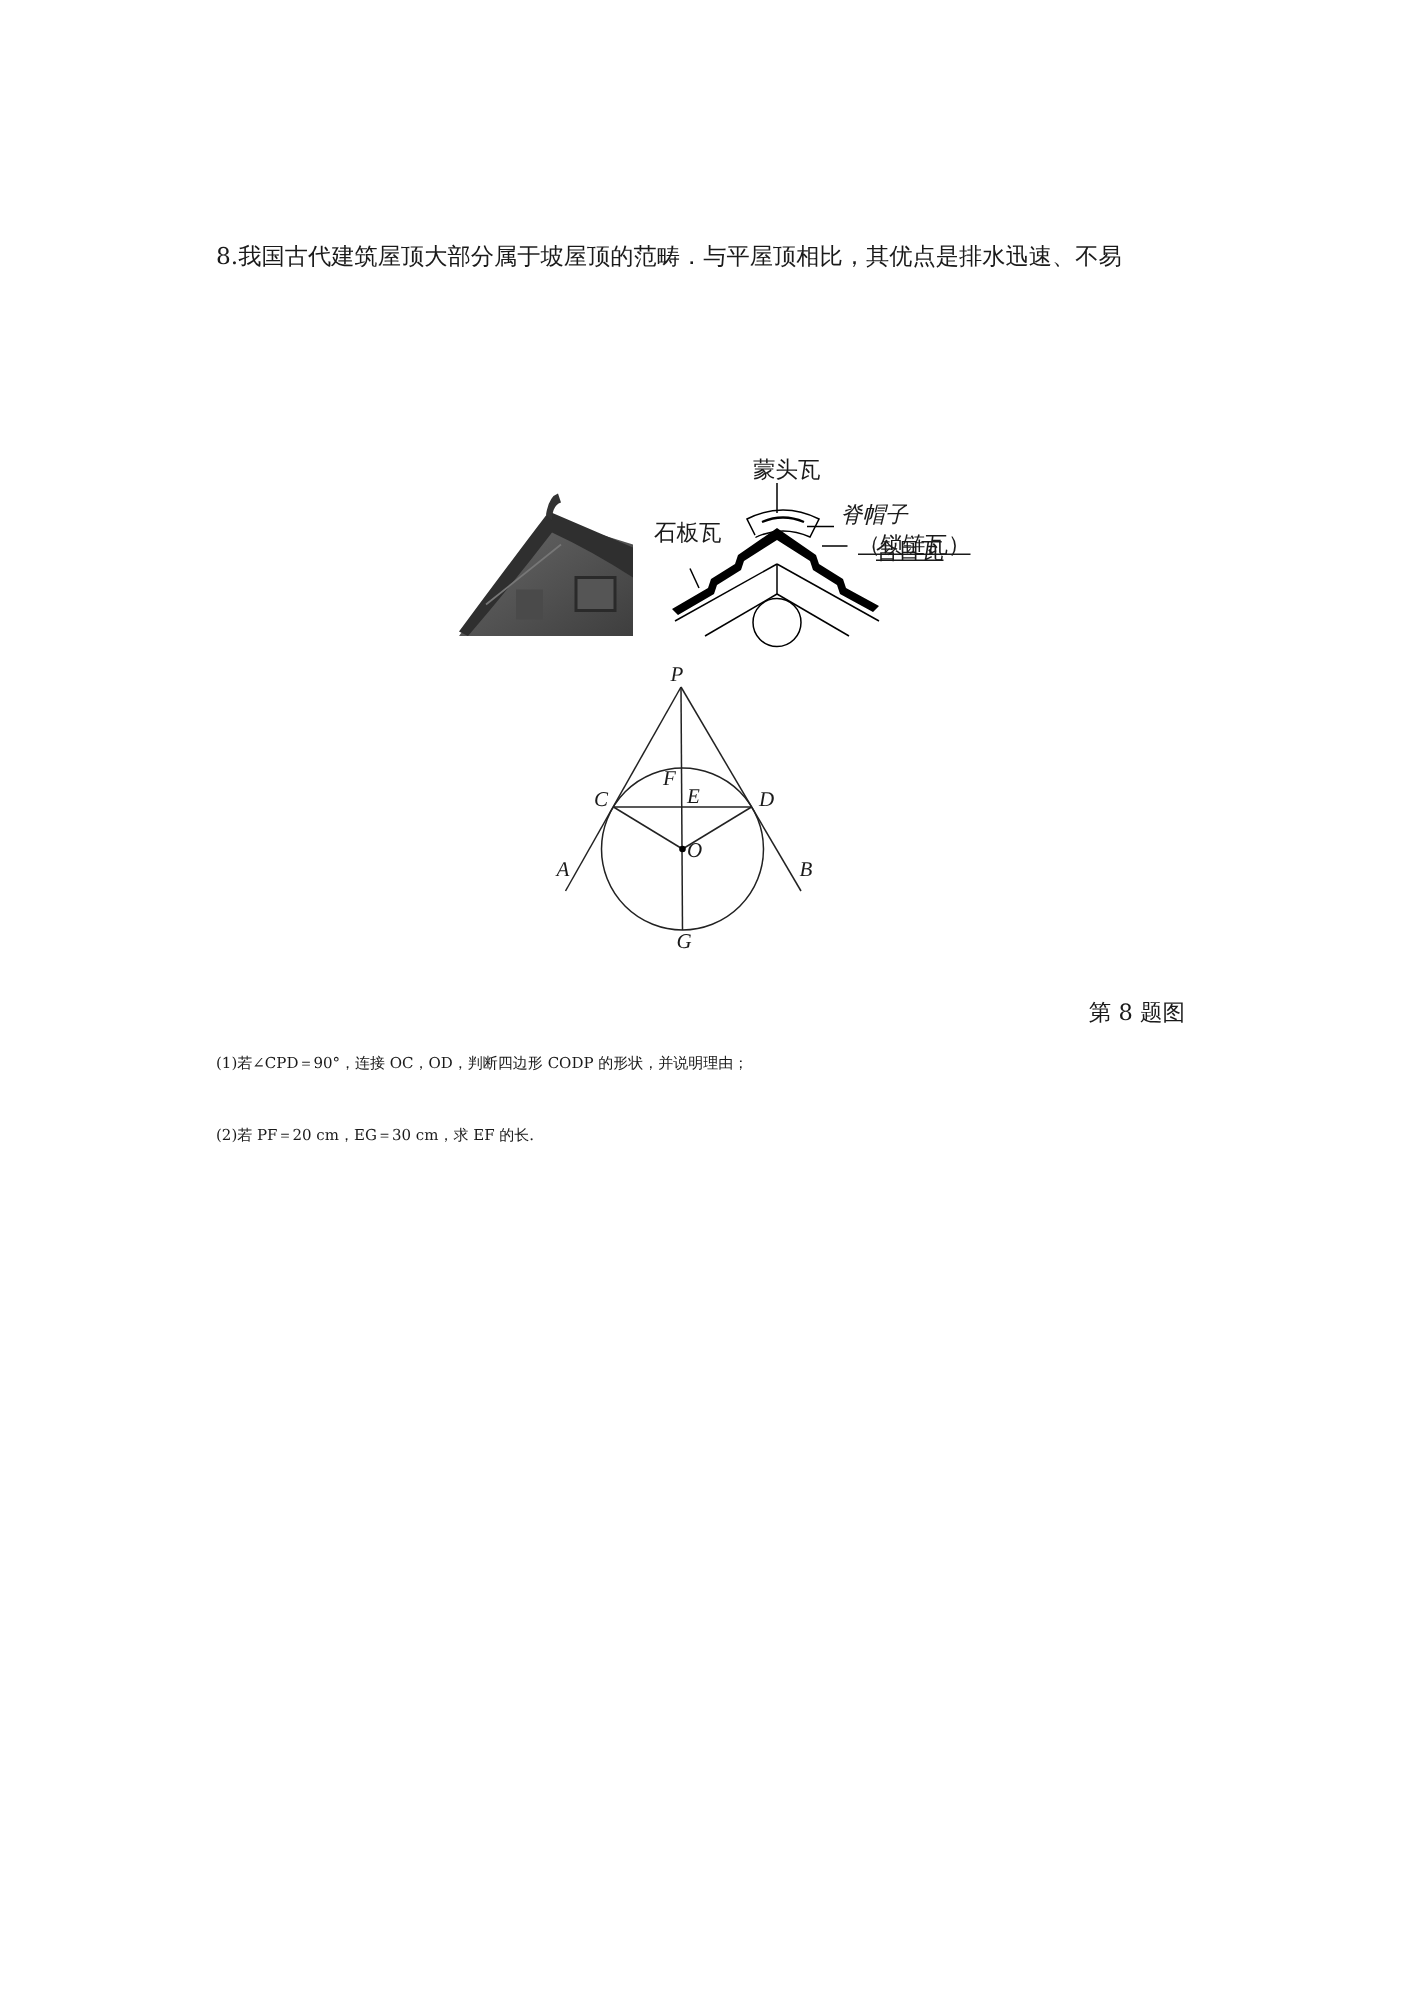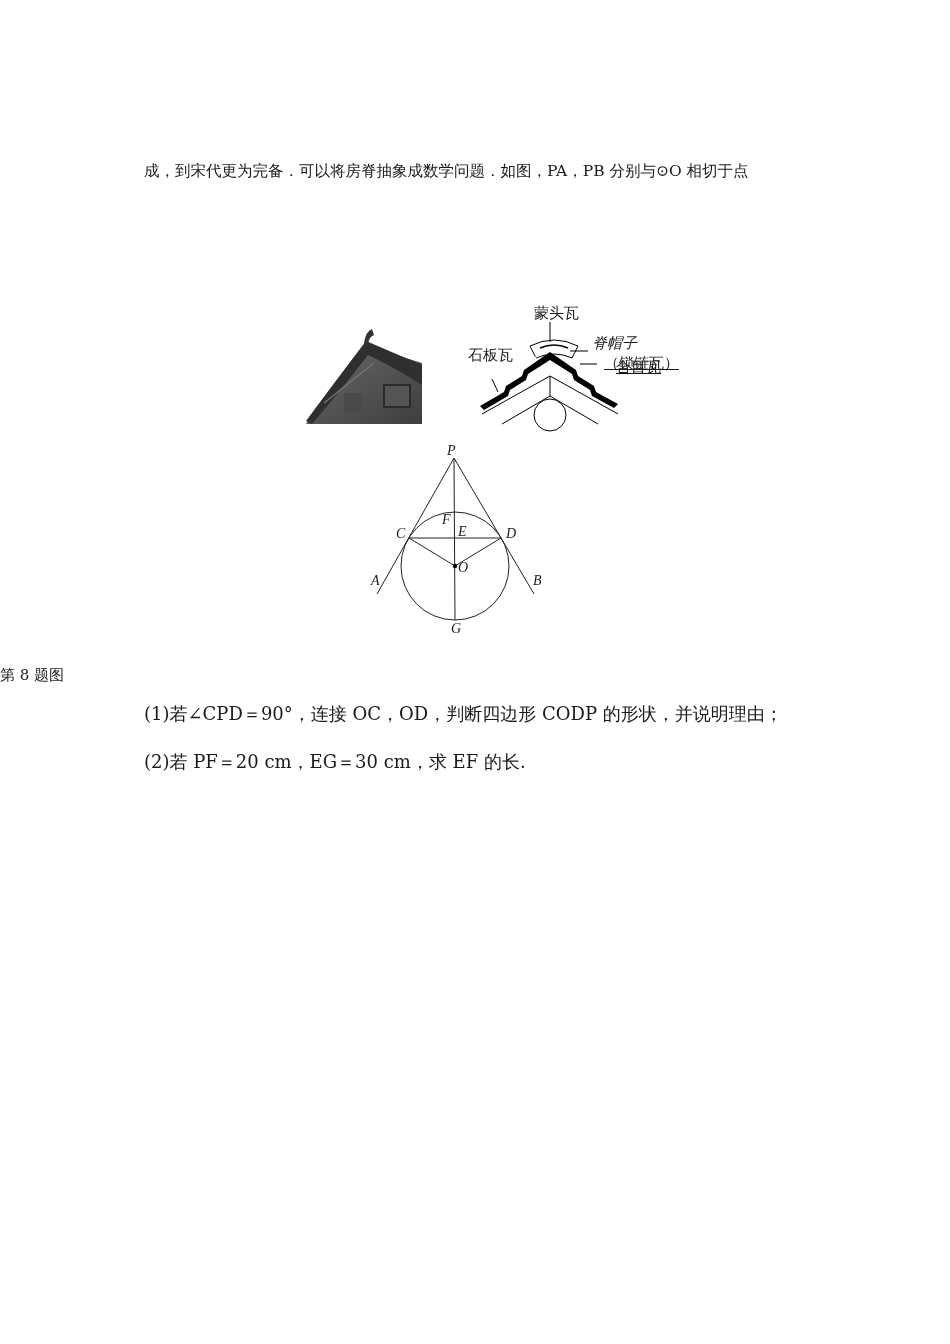--- a/index.html
+++ b/index.html
@@ -1,32 +1,34 @@
 <!DOCTYPE html>
 <html><head>
 <meta charset="utf-8">
 <style>
   html, body { margin: 0; padding: 0; background: #ffffff; }
   body { width: 950px; height: 1344px; position: relative; overflow: hidden;
          font-family: "DejaVu Serif", "Liberation Serif", serif; color: #1a1a1a; }
   .para { position: absolute; left: 144px; width: 680px; font-size: 15.5px; line-height: 38px; }
   .line { white-space: nowrap; display: block; height: 38px; }
   .photo { position: absolute; left: 304px; top: 323px; width: 118px; height: 101px; }
-  .roof { position: absolute; left: 430px; top: 300px; width: 240px; height: 135px; margin-left: 32px; }
+  .roof { position: absolute; left: 430px; top: 300px; width: 240px; height: 135px; }
   .roof-label { position: absolute; font-size: 15px; white-space: nowrap; }
   .geo { position: absolute; left: 360px; top: 440px; width: 200px; height: 200px; }
-  .caption { position: absolute; top: 666px; left: 0; width: 790px; text-align: left; font-size: 15px; }
-  .q { position: absolute; left: 144px; font-size: 18px; white-space: nowrap; }
+  .caption { position: absolute; top: 666px; left: 0; width: 790px; text-align: right; font-size: 15px; }
+  .q { position: absolute; left: 144px; font-size: 10px; white-space: nowrap; }
   .pt { font-style: italic; font-family: "Liberation Serif", serif; font-size: 14px; position: absolute; }
 </style>
 </head>
 <body>
 
 <div class="para" style="top:152px;">
-  <span class="line">成，到宋代更为完备．可以将房脊抽象成数学问题．如图，PA，PB 分别与⊙O 相切于点</span>
+  <span class="line">
+    <span>8.</span><span>我国古代建筑屋顶大部分属于坡屋顶的范畴．与平屋顶相比，其优点是排水迅速、不易</span>
+  </span>
 </div>
 
 <svg class="photo" viewBox="0 0 118 101">
   <defs>
     <linearGradient id="wall" x1="0" y1="0" x2="1" y2="1">
       <stop offset="0" stop-color="#6a6a6a"></stop>
       <stop offset="1" stop-color="#3e3e3e"></stop>
     </linearGradient>
   </defs>
   <rect x="0" y="0" width="118" height="101" fill="#ffffff"></rect>

